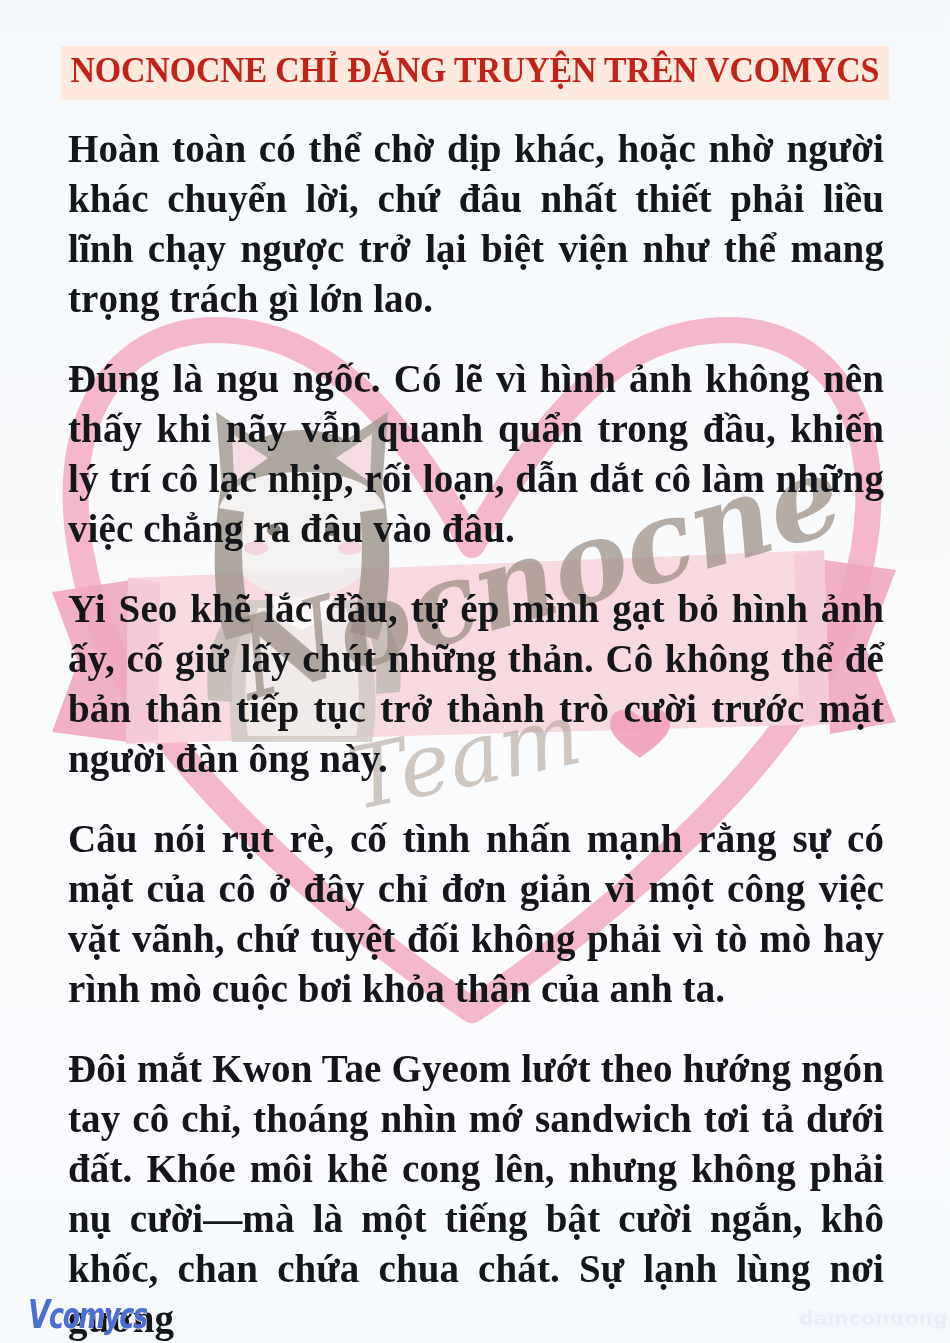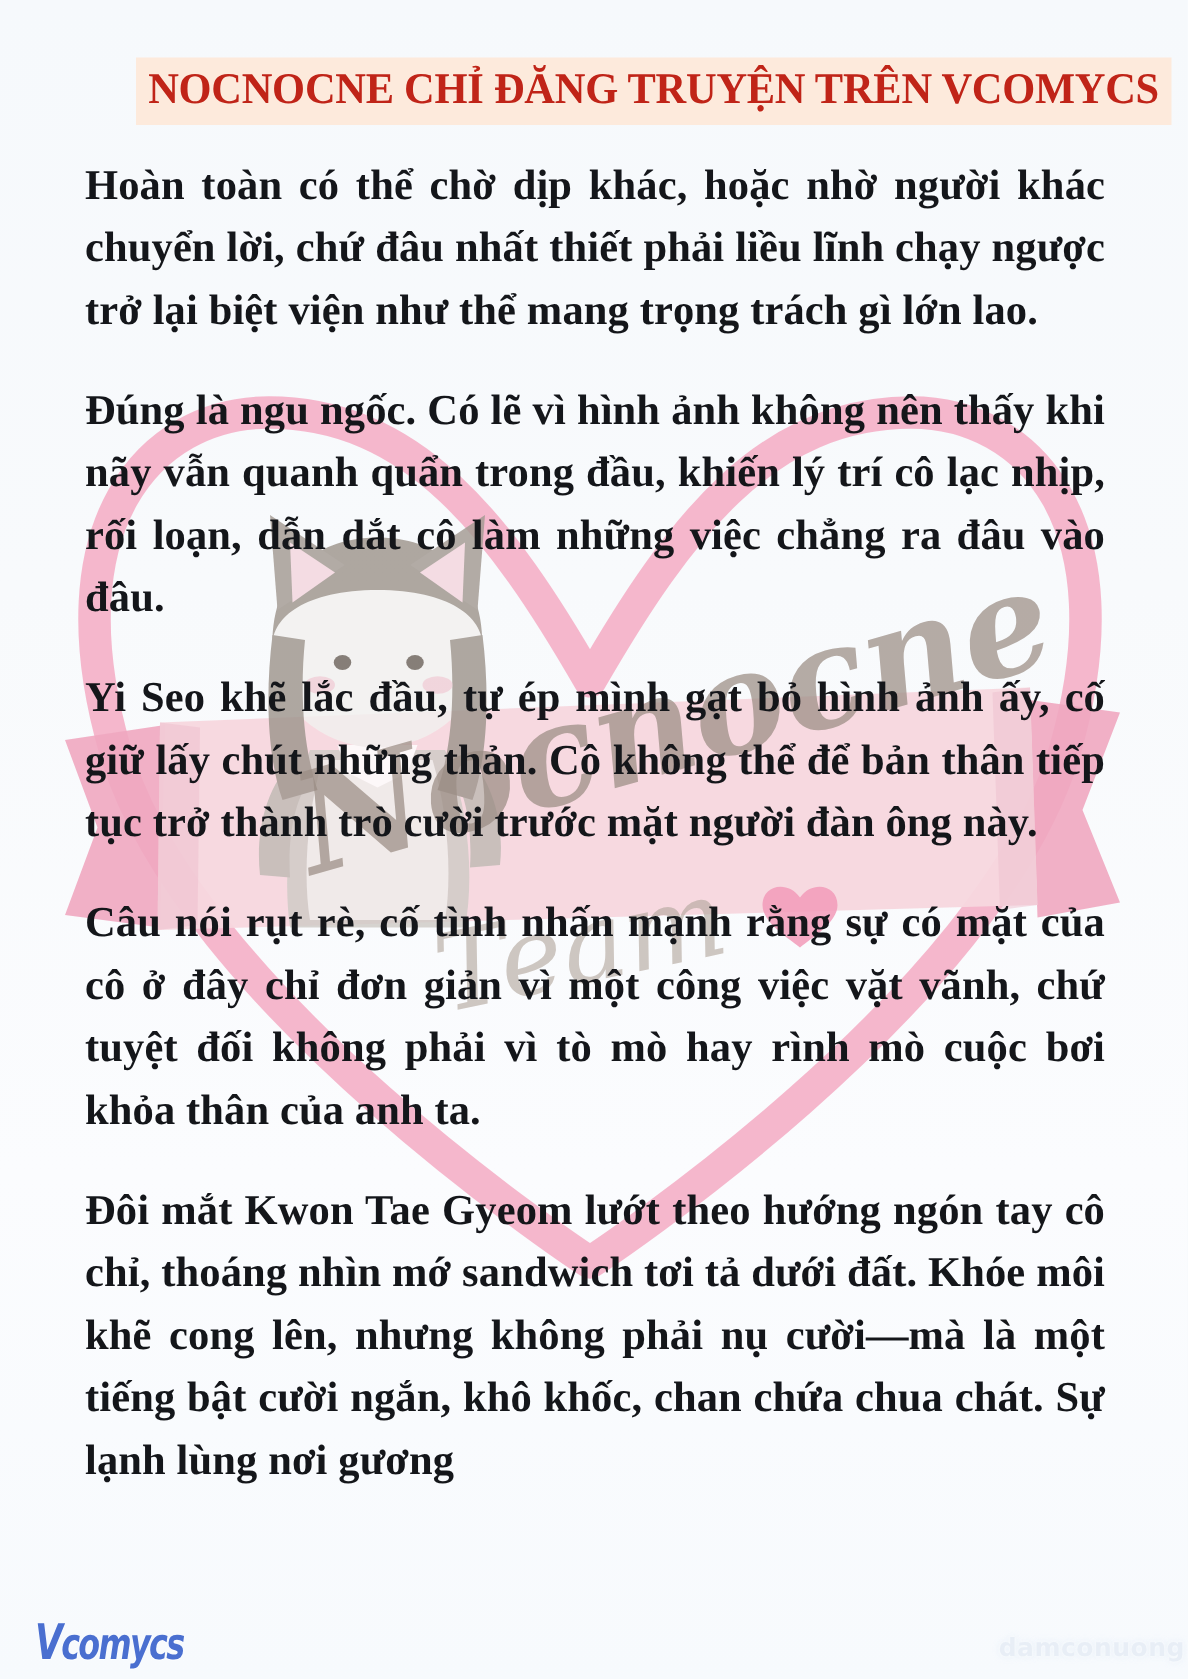--- a/index.html
+++ b/index.html
@@ -31,21 +31,21 @@
     width: 950px; height: 1343px;
     pointer-events: none;
     z-index: 1;
   }
 
   
   .title-wrap {
     position: absolute;
     left: 0; top: 46px;
     width: 950px;
-    text-align: right;
+    text-align: center;
     z-index: 4;
   }
   .title {
     display: inline-block;
     font-family: "Liberation Serif", "DejaVu Serif", serif;
     font-weight: bold;
     font-size: 35px;
     line-height: 1.22;
     letter-spacing: -0.2px;
     color: #c02418;
@@ -60,21 +60,21 @@
     position: absolute;
     left: 68px;
     top: 124px;
     width: 816px;
     z-index: 4;
   }
   p.para {
     margin: 0 0 30px 0;
     font-family: "Liberation Serif", "DejaVu Serif", serif;
     font-weight: 600;
-    font-size: 34px;
+    font-size: 39px;
     line-height: 50px;
     color: #14161a;
     text-align: justify;
     text-justify: inter-word;
     letter-spacing: 0.1px;
   }
   p.para:last-child { margin-bottom: 0; }
 
   
   .footer {

